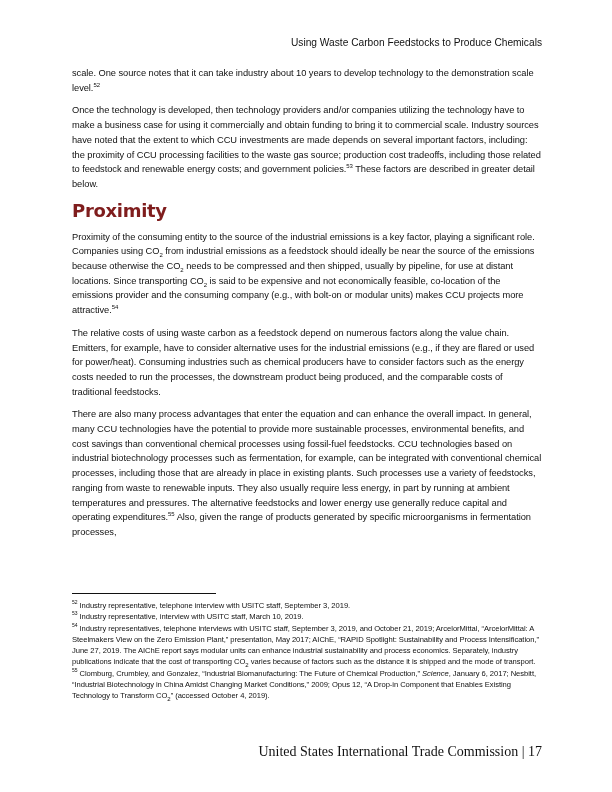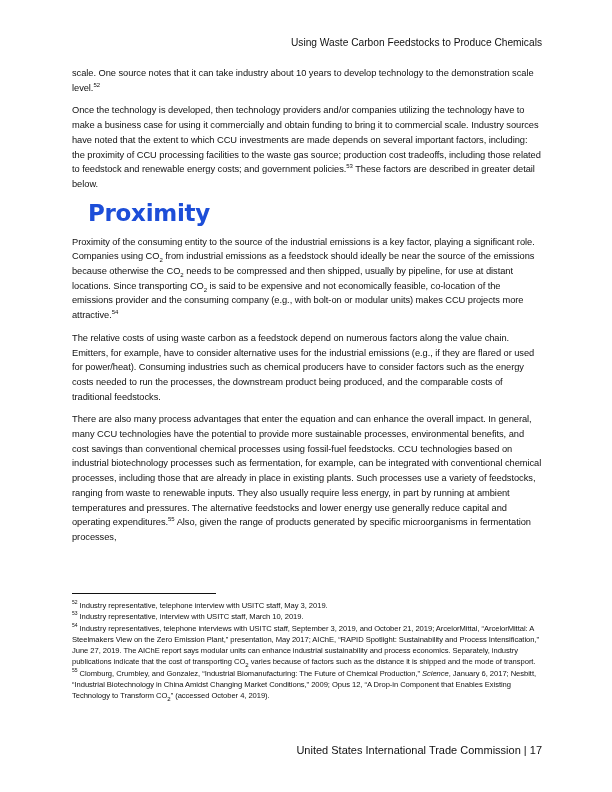--- a/index.html
+++ b/index.html
@@ -1,29 +1,29 @@
 <!DOCTYPE html>
 <html><head>
 <meta charset="utf-8">
 <style>
   html, body { margin: 0; padding: 0; background: #ffffff; }
   body { width: 612px; height: 792px; position: relative; overflow: hidden;
          font-family: "Liberation Sans", "DejaVu Sans", sans-serif; color: #111; }
   .running-header { position: absolute; top: 37px; right: 70px; font-size: 10.2px; color: #111; }
   .content { position: absolute; left: 72px; top: 66px; width: 470px; }
   p.body { font-size: 9.3px; line-height: 14.7px; margin: 0 0 8px 0; letter-spacing: -0.05px; }
-  h2.section { font-family: "DejaVu Sans", sans-serif; font-weight: bold; color: #1d4ed8;
-               font-size: 23px; margin: 4px 0 9px 16px; letter-spacing: -0.3px; }
+  h2.section { font-family: "DejaVu Sans", sans-serif; font-weight: bold; color: #7f1d1d;
+               font-size: 18px; margin: 4px 0 9px 0; letter-spacing: -0.3px; }
   sup { font-size: 6px; line-height: 0; vertical-align: super; }
   sub { font-size: 6px; line-height: 0; vertical-align: sub; }
   .fn-rule { position: absolute; left: 72px; top: 593px; width: 144px; border-top: 0.8px solid #111; }
   .footnotes { position: absolute; left: 72px; top: 600px; width: 470px; }
   .fn { font-size: 7.6px; line-height: 11.3px; margin: 0; letter-spacing: -0.05px; }
   .fn sup { font-size: 5px; }
-  .running-footer { position: absolute; top: 744px; right: 70px; font-size: 11px; color: #111; }
+  .running-footer { position: absolute; top: 744px; right: 70px; font-size: 14px; color: #111; font-family: Liberation Serif, serif; }
   em { }
 </style>
 </head>
 <body>
 
 <div class="running-header">Using Waste Carbon Feedstocks to Produce Chemicals</div>
 
 <div class="content">
   <p class="body"><span>scale. One source notes that it can take industry about 10 years to develop technology to the demonstration scale level.</span><sup>52</sup></p>
 
@@ -35,19 +35,19 @@
 
 
   <p class="body">The relative costs of using waste carbon as a feedstock depend on numerous factors along the value chain. Emitters, for example, have to consider alternative uses for the industrial emissions (e.g., if they are flared or used for power/heat). Consuming industries such as chemical producers have to consider factors such as the energy costs needed to run the processes, the downstream product being produced, and the comparable costs of traditional feedstocks.</p>
 
   <p class="body"><span>There are also many process advantages that enter the equation and can enhance the overall impact. In general, many CCU technologies have the potential to provide more sustainable processes, environmental benefits, and cost savings than conventional chemical processes using fossil-fuel feedstocks. CCU technologies based on industrial biotechnology processes such as fermentation, for example, can be integrated with conventional chemical processes, including those that are already in place in existing plants. Such processes use a variety of feedstocks, ranging from waste to renewable inputs. They also usually require less energy, in part by running at ambient temperatures and pressures. The alternative feedstocks and lower energy use generally reduce capital and operating expenditures.</span><sup>55</sup><span> Also, given the range of products generated by specific microorganisms in fermentation processes,</span></p>
 </div>
 
 <div class="fn-rule"></div>
 
 <div class="footnotes">
-  <p class="fn"><sup>52</sup><span> Industry representative, telephone interview with USITC staff, May 3, 2019.</span></p>
+  <p class="fn"><sup>52</sup><span> Industry representative, telephone interview with USITC staff, September 3, 2019.</span></p>
   <p class="fn"><sup>53</sup><span> Industry representative, interview with USITC staff, March 10, 2019.</span></p>
   <p class="fn"><sup>54</sup><span> Industry representatives, telephone interviews with USITC staff, September 3, 2019, and October 21, 2019; ArcelorMittal, “ArcelorMittal: A Steelmakers View on the Zero Emission Plant,” presentation, May 2017; AIChE, “RAPID Spotlight: Sustainability and Process Intensification,” June 27, 2019. The AIChE report says modular units can enhance industrial sustainability and process economics. Separately, industry publications indicate that the cost of transporting CO</span><sub>2</sub><span> varies because of factors such as the distance it is shipped and the mode of transport.</span></p>
   <p class="fn"><sup>55</sup><span> Clomburg, Crumbley, and Gonzalez, “Industrial Biomanufacturing: The Future of Chemical Production,” </span><em>Science</em><span>, January 6, 2017; Nesbitt, “Industrial Biotechnology in China Amidst Changing Market Conditions,” 2009; Opus 12, “A Drop-in Component that Enables Existing Technology to Transform CO</span><sub>2</sub><span>” (accessed October 4, 2019).</span></p>
 </div>
 
 <div class="running-footer">United States International Trade Commission | 17</div>
 
 </body></html>

